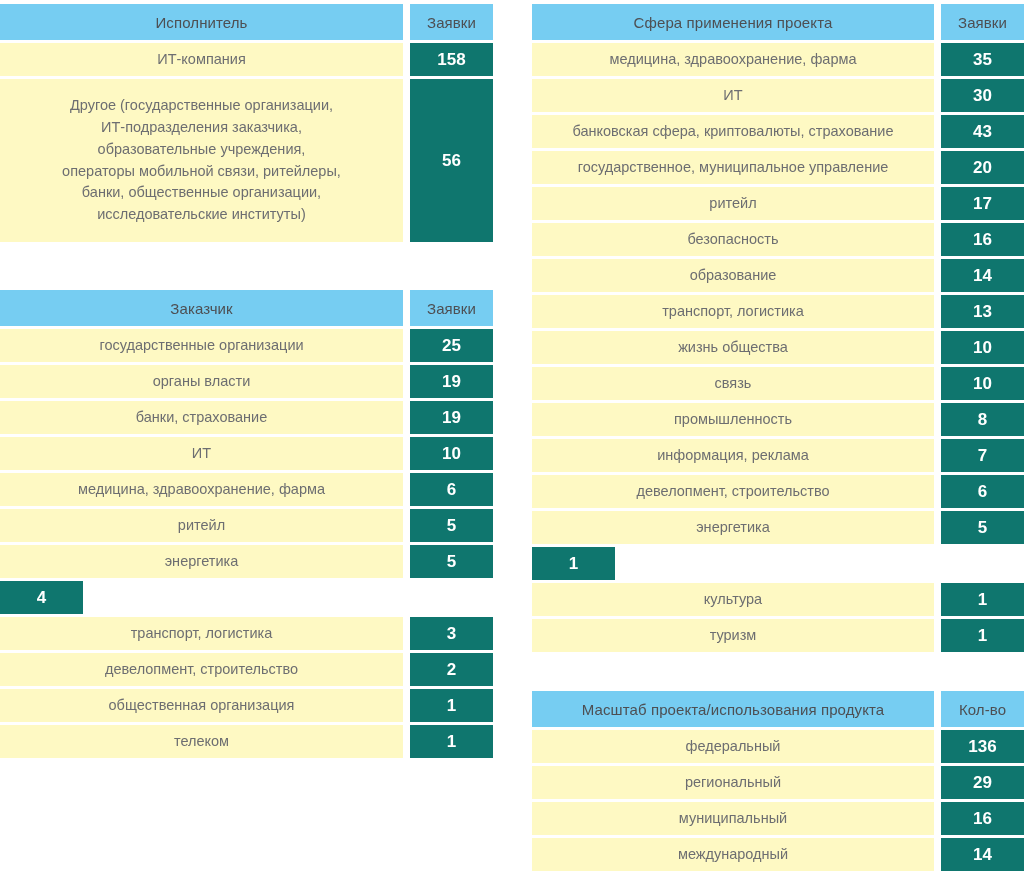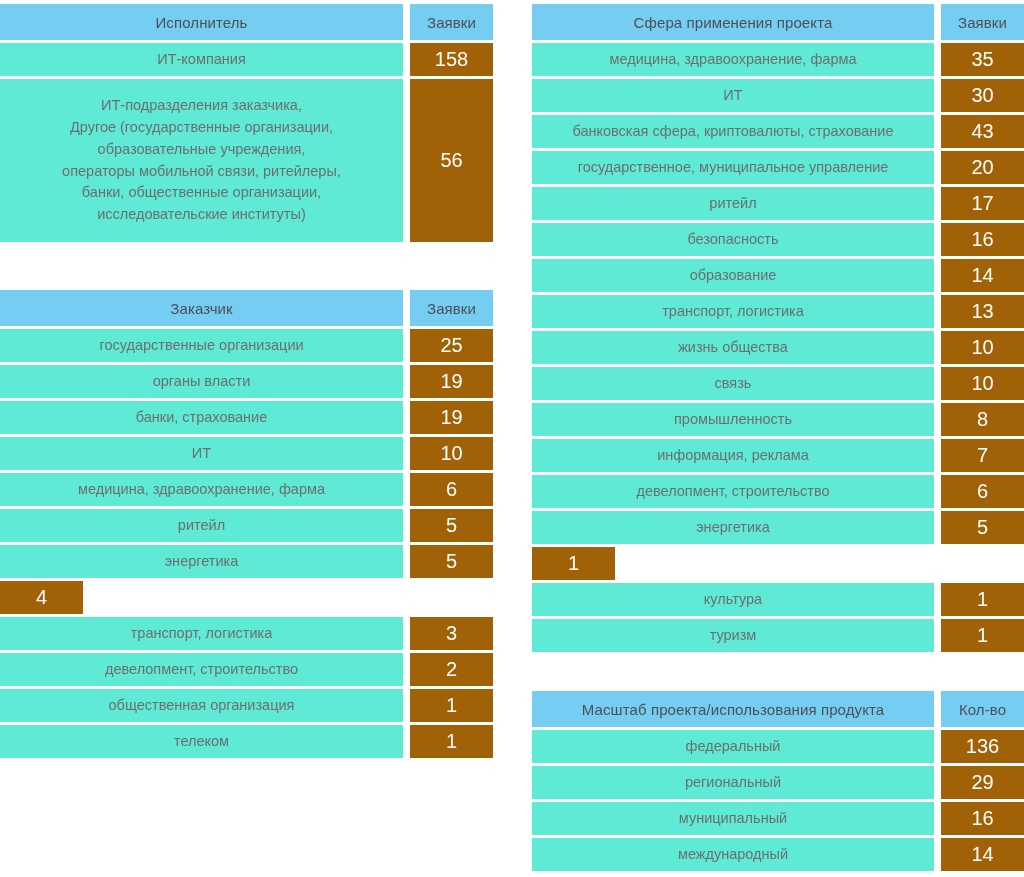--- a/index.html
+++ b/index.html
@@ -51,31 +51,31 @@
     background: #76cdf2;
     color: #4d4f53;
     font-size: 15px;
     letter-spacing: .1px;
   }
   .row.header .cell-label { height: 36px; }
   .row.header .cell-value { height: 36px; }
 
   
   .row.data .cell-label {
-    background: #5eead4;
+    background: #fef9c3;
     color: #6d6e71;
     font-size: 14.5px;
     line-height: 1.42;
     padding: 4px 12px;
   }
   .row.data .cell-value {
-    background: #a16207;
+    background: #0f766e;
     color: #ffffff;
-    font-size: 20px;
-    font-weight: 400;
+    font-size: 17px;
+    font-weight: 700;
   }
 
   .row.data { min-height: 33px; }
 
   
   #tbl-performer      { left: 0px;   top: 4px;   width: 493px; }
   #tbl-customer       { left: 0px;   top: 290px; width: 493px; }
   #tbl-application    { left: 532px; top: 4px;   width: 492px; justify-content: center; }
   #tbl-scale          { left: 532px; top: 691px; width: 492px; align-items: flex-end; }
 
@@ -109,22 +109,22 @@
       <div class="row header">
         <div class="cell-label">Исполнитель</div>
         <div class="cell-value">Заявки</div>
       </div>
       <div class="row data">
         <div class="cell-label">ИТ-компания</div>
         <div class="cell-value">158</div>
       </div>
       <div class="row data tall">
         <div class="cell-label">
+          <span class="multiline-line">Другое (государственные организации,</span>
           <span class="multiline-line">ИТ-подразделения заказчика,</span>
-          <span class="multiline-line">Другое (государственные организации,</span>
           <span class="multiline-line">образовательные учреждения,</span>
           <span class="multiline-line">операторы мобильной связи, ритейлеры,</span>
           <span class="multiline-line">банки, общественные организации,</span>
           <span class="multiline-line">исследовательские институты)</span>
         </div>
         <div class="cell-value">56</div>
       </div>
     </div>
   <div class="tbl" id="tbl-customer">
       <div class="row header">

